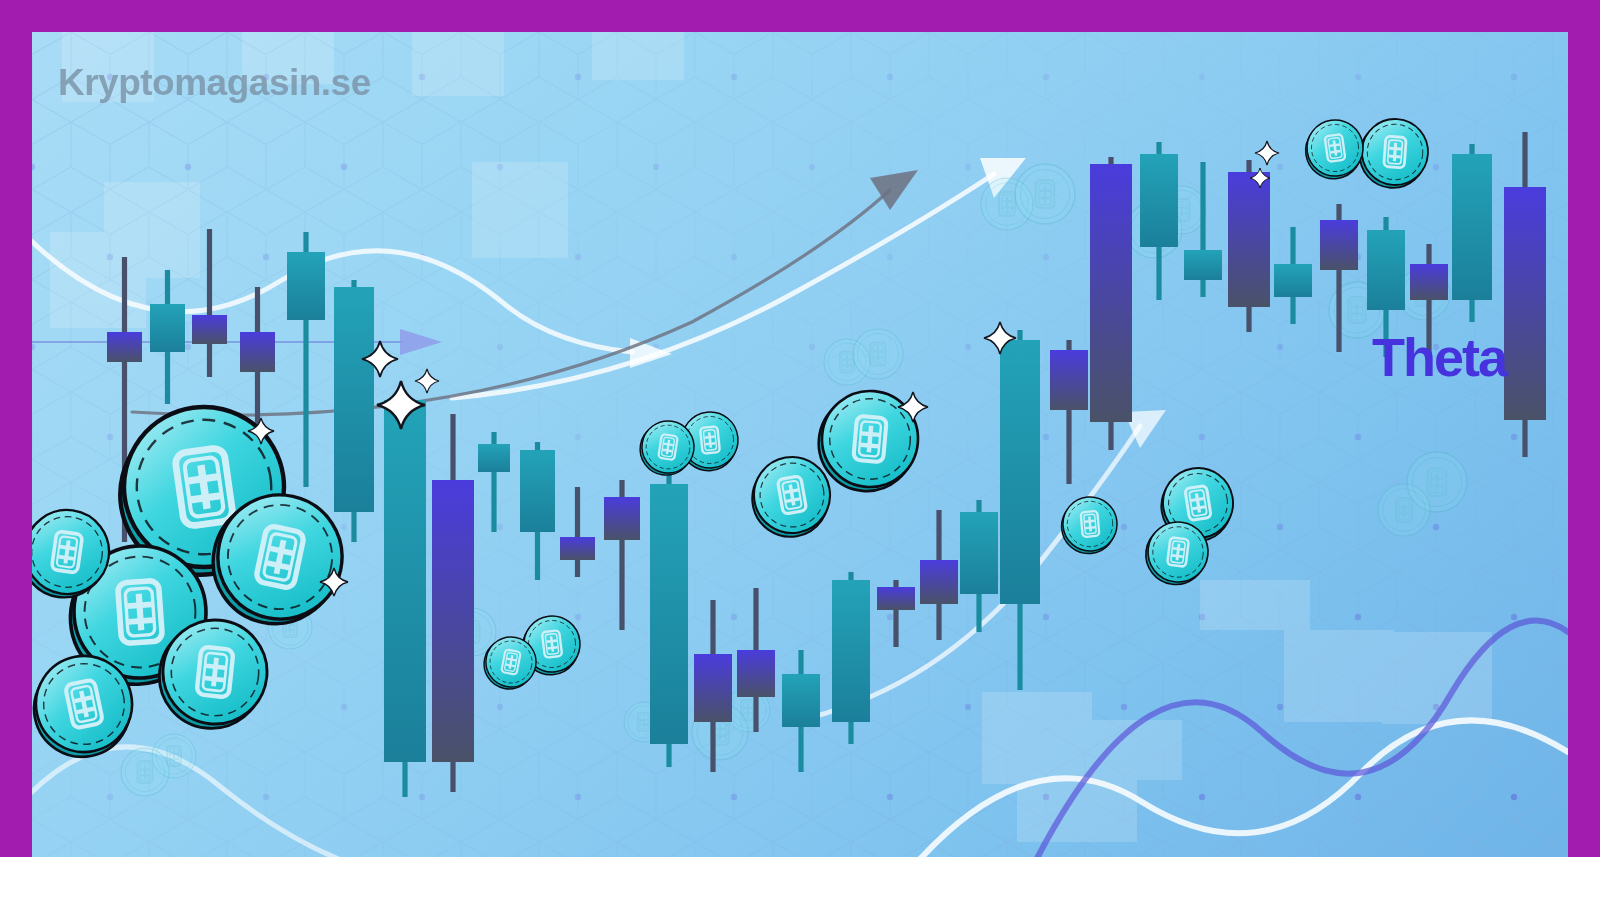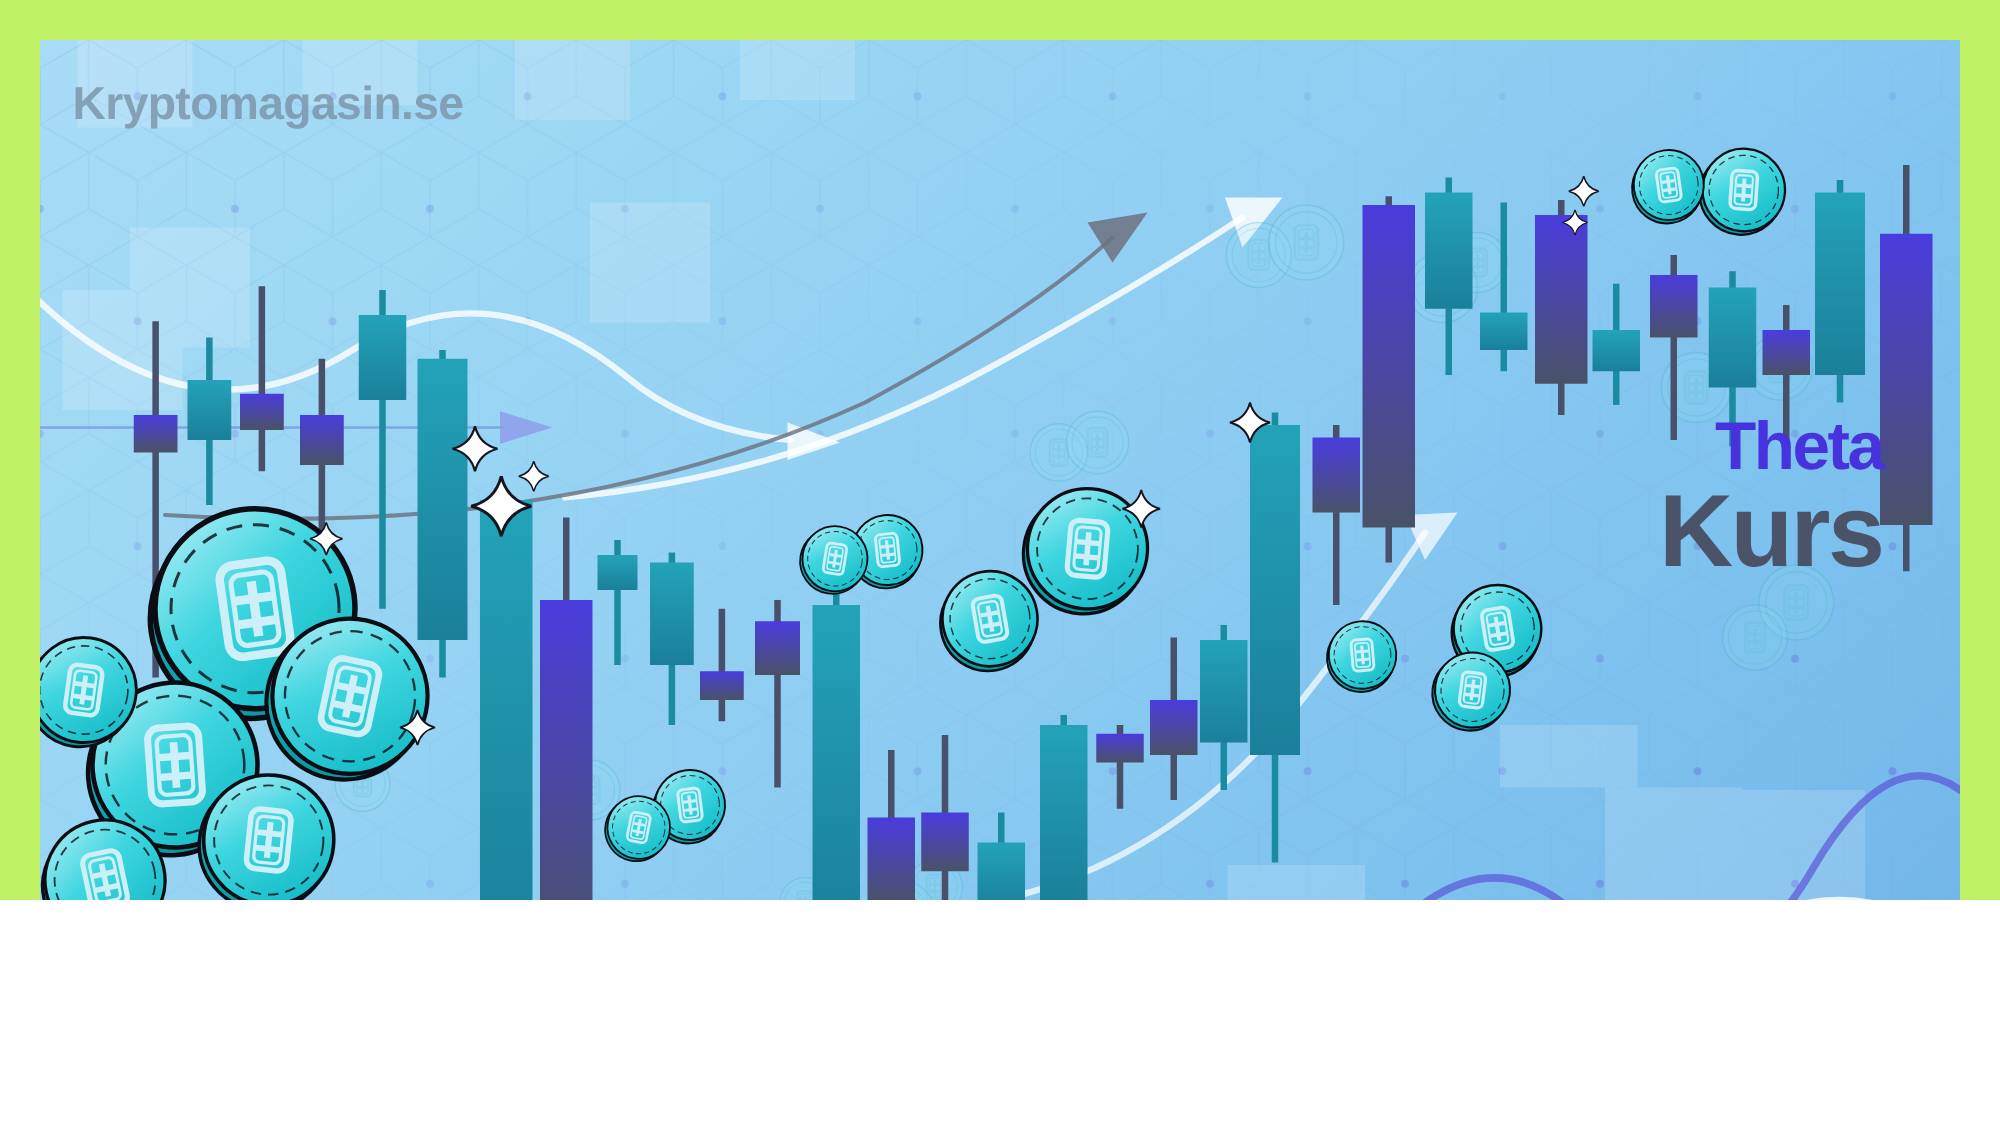--- a/index.html
+++ b/index.html
@@ -1,18 +1,18 @@
 <!DOCTYPE html>
 <html><head>
 <meta charset="utf-8">
 <style>
   html,body{margin:0;padding:0;background:#fff;}
   #stage{
-    position:relative;width:1600px;height:720px;overflow:hidden;
-    background:#bef264;
+    position:relative;width:1600px;height:857px;overflow:hidden;
+    background:#a21caf;
     font-family:"Liberation Sans", sans-serif;
   }
   #canvas{
     position:absolute;left:32px;top:32px;width:1536px;height:836px;overflow:hidden;
     background:linear-gradient(135deg,#a9dcf6 0%,#9ad6f4 25%,#8ecdf2 50%,#7fc3ef 72%,#6fb4e8 100%);
   }
   .layer{position:absolute;left:0;top:0;width:100%;height:100%;}
   .wm{
     position:absolute;left:26px;top:30px;
     font-size:37px;font-weight:bold;letter-spacing:-.5px;
@@ -596,17 +596,16 @@
           <path d="M0 -15 Q3 -3 15 0 Q3 3 0 15 Q-3 3 -15 0 Q-3 -3 0 -15 Z" transform="translate(881,375)" fill="#ffffff" stroke="#14161f" stroke-width="1.5"></path>
           <path d="M0 -16 Q3.2 -3.2 16 0 Q3.2 3.2 0 16 Q-3.2 3.2 -16 0 Q-3.2 -3.2 0 -16 Z" transform="translate(968,306)" fill="#ffffff" stroke="#14161f" stroke-width="1.6"></path>
           <path d="M0 -12 Q2.4000000000000004 -2.4000000000000004 12 0 Q2.4000000000000004 2.4000000000000004 0 12 Q-2.4000000000000004 2.4000000000000004 -12 0 Q-2.4000000000000004 -2.4000000000000004 0 -12 Z" transform="translate(1235,121)" fill="#ffffff" stroke="#14161f" stroke-width="1.2000000000000002"></path>
           <path d="M0 -10 Q2 -2 10 0 Q2 2 0 10 Q-2 2 -10 0 Q-2 -2 0 -10 Z" transform="translate(1228,146)" fill="#ffffff" stroke="#14161f" stroke-width="1"></path>
         </g>
     </svg>
 
     <div class="wm">Kryptomagasin.se</div>
     <div class="title">
       <span class="t1">Theta</span>
-      <span class="t2">Kurs</span>
     </div>
 
   </div>
 </div>
 
 </body></html>

